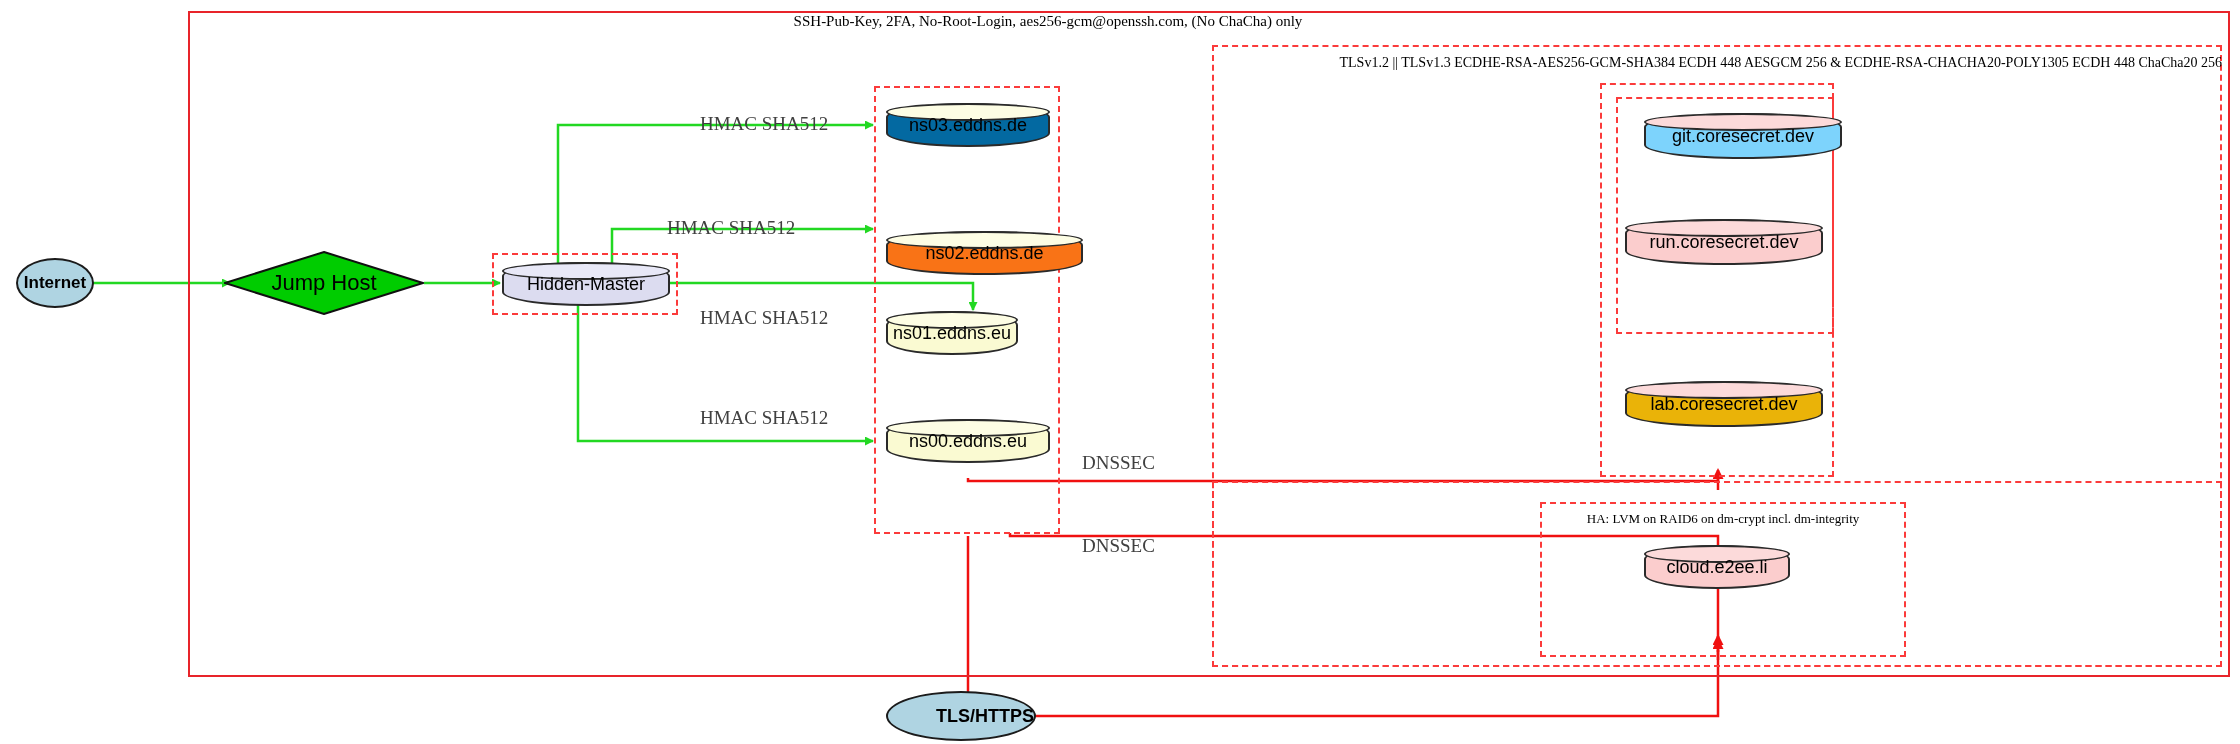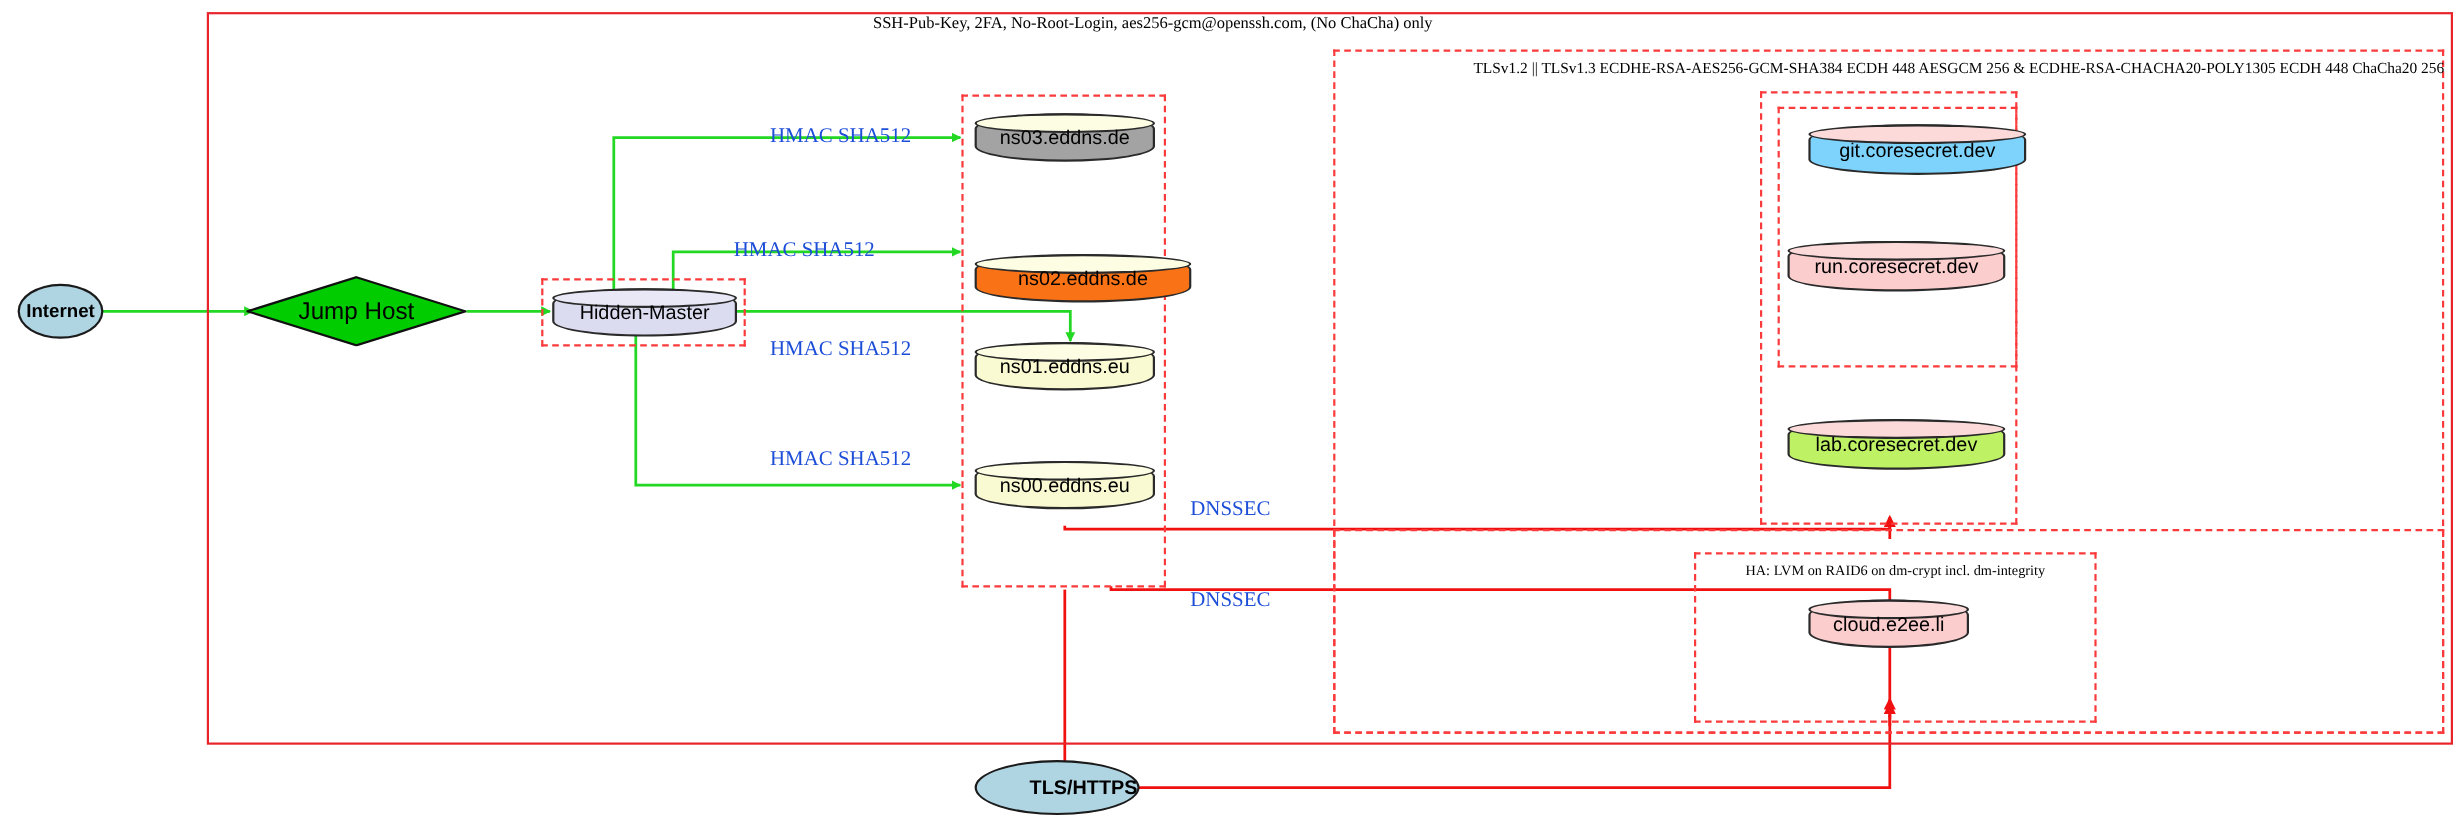--- a/index.html
+++ b/index.html
@@ -82,21 +82,21 @@
     top: 50%;
     transform: translateY(-46%);
     font-size: 18px;
   }
   
   .edge-label {
     position: absolute;
     white-space: nowrap;
     font-family: "Liberation Serif", serif;
     font-size: 19px;
-    color: #1d4ed8;
+    color: #404040;
   }
 </style>
 </head>
 <body>
 
 <div id="canvas">
 
   <svg id="svg-layer" viewBox="0 0 2240 744" xmlns="http://www.w3.org/2000/svg">
     <defs>
       <marker id="agreen" markerWidth="9" markerHeight="9" refX="8" refY="4.5" orient="auto" markerUnits="userSpaceOnUse">
@@ -166,51 +166,51 @@
     </svg>
     <span class="node-label">Jump Host</span>
   </div>
 
   <div class="box box-dashed" style="left:492px; top:253px; width:186px; height:62px;"></div>
   <div class="node cyl" style="left:502px; top:262px; width:168px; height:44px; background:#dcdcf0;">
     <div class="cyl-top" style="background:#e8e8f7;"></div>
     <span class="node-label">Hidden-Master</span>
   </div>
 
-  <div class="node cyl" style="left:886px; top:103px; width:164px; height:44px; background:#a3a3a3;">
+  <div class="node cyl" style="left:886px; top:103px; width:164px; height:44px; background:#0369a1;">
     <div class="cyl-top" style="background:#fdfde4;"></div>
     <span class="node-label">ns03.eddns.de</span>
   </div>
 
   <div class="node cyl" style="left:886px; top:207px; width:197px; height:44px; background:#f97316;margin-top:24px;">
     <div class="cyl-top" style="background:#fdfde4;"></div>
     <span class="node-label">ns02.eddns.de</span>
   </div>
 
-  <div class="node cyl" style="left:886px; top:311px; width:164px; height:44px; background:#fafad2;">
+  <div class="node cyl" style="left:886px; top:311px; width:132px; height:44px; background:#fafad2;">
     <div class="cyl-top" style="background:#fdfde4;"></div>
     <span class="node-label">ns01.eddns.eu</span>
   </div>
 
   <div class="node cyl" style="left:886px; top:419px; width:164px; height:44px; background:#fafad2;">
     <div class="cyl-top" style="background:#fdfde4;"></div>
     <span class="node-label">ns00.eddns.eu</span>
   </div>
 
   <div class="node cyl" style="left:1644px; top:113px; width:198px; height:46px; background:#7dd3fc;">
     <div class="cyl-top" style="background:#fcdada;"></div>
     <span class="node-label">git.coresecret.dev</span>
   </div>
 
   <div class="node cyl" style="left:1625px; top:219px; width:198px; height:46px; background:#fbcdcd;">
     <div class="cyl-top" style="background:#fcdada;"></div>
     <span class="node-label">run.coresecret.dev</span>
   </div>
 
-  <div class="node cyl" style="left:1625px; top:381px; width:198px; height:46px; background:#bef264;">
+  <div class="node cyl" style="left:1625px; top:381px; width:198px; height:46px; background:#eab308;">
     <div class="cyl-top" style="background:#fcdada;"></div>
     <span class="node-label">lab.coresecret.dev</span>
   </div>
 
   <div class="node cyl" style="left:1644px; top:545px; width:146px; height:44px; background:#fbcdcd;">
     <div class="cyl-top" style="background:#fcdada;"></div>
     <span class="node-label">cloud.e2ee.li</span>
   </div>
 
   <div class="node ellipse" style="left:886px; top:691px; width:150px; height:50px; background:#afd4e2;">

